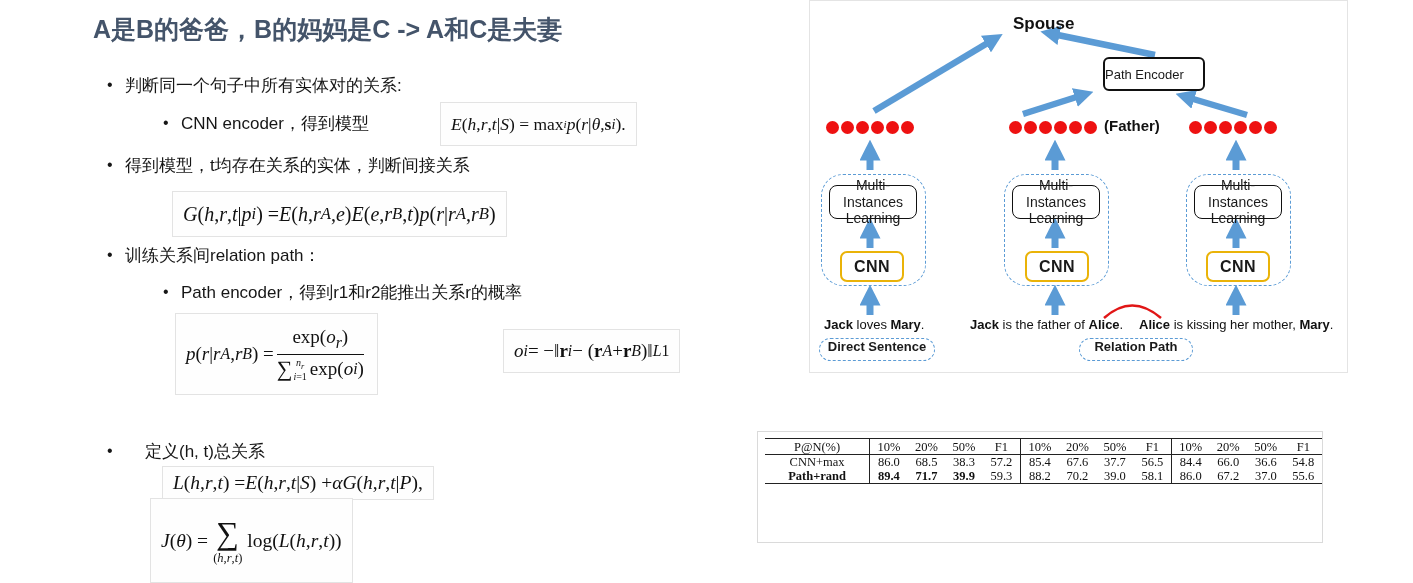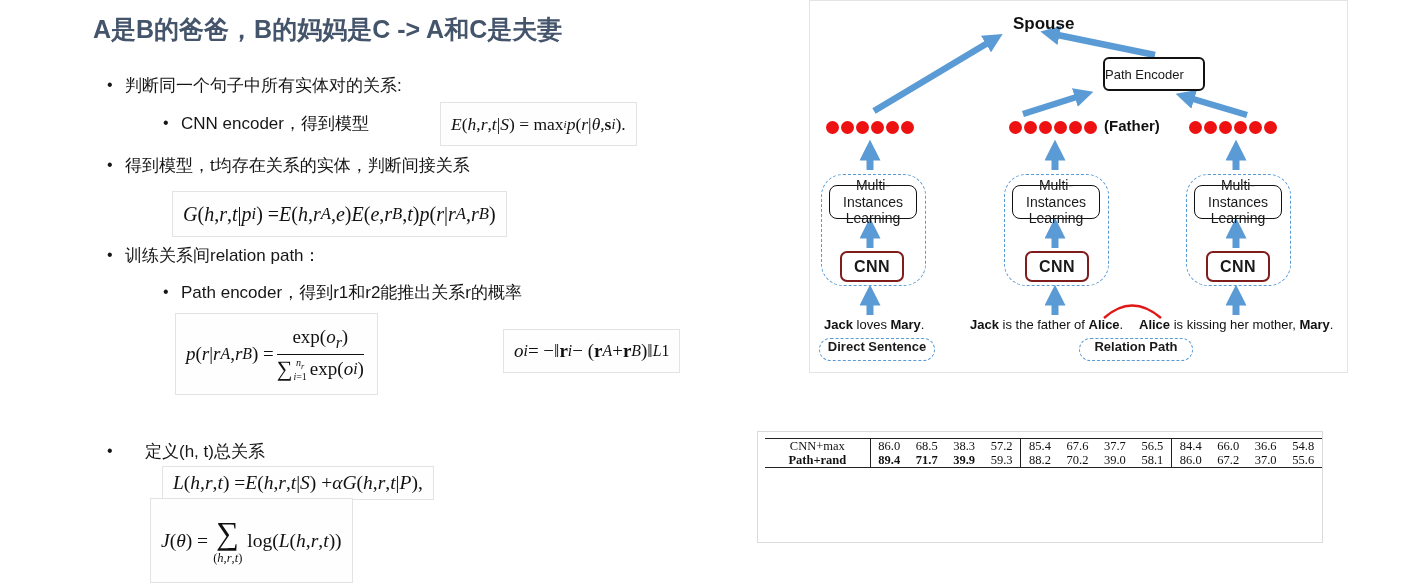--- a/index.html
+++ b/index.html
@@ -33,21 +33,21 @@
   .spouse{font-size:17px;font-weight:bold;}
   .father{font-size:15px;font-weight:bold;}
   .pathenc{position:absolute;border:2px solid #111;border-radius:6px;background:#fff;
     display:flex;align-items:center;justify-content:flex-start;font-size:13px;}
   .dots{position:absolute;display:flex;gap:2px;}
   .dots span{width:13px;height:13px;border-radius:50%;background:#ee1111;}
   .cont{position:absolute;border:1.8px dashed #5b9bd5;border-radius:22px;background:transparent;}
   .mil{position:absolute;border:1.8px solid #111;border-radius:8px;background:#fff;
     display:flex;flex-direction:column;align-items:center;justify-content:center;
     font-size:14px;line-height:1.2;text-align:center;}
-  .cnn{position:absolute;border:2px solid #7f1d1d;border-radius:7px;background:#fff;
+  .cnn{position:absolute;border:2px solid #eab308;border-radius:7px;background:#fff;
     display:flex;align-items:center;justify-content:center;font-size:16px;font-weight:bold;letter-spacing:.5px;}
   .sent{position:absolute;font-size:13px;white-space:nowrap;color:#111;}
   .oval{position:absolute;border:1.6px dashed #5b9bd5;border-radius:12px;background:#fff;
     display:flex;align-items:flex-start;justify-content:center;font-size:13px;font-weight:bold;white-space:nowrap;}
   
   .tablewrap{left:757px;top:431px;width:566px;height:112px;border:1px solid #dadada;background:#fff;box-sizing:border-box;}
   table.res{
     position:absolute;left:7px;top:6px;border-collapse:collapse;
     font-family:"Liberation Serif",serif;font-size:12.5px;color:#111;
     border-top:1.5px solid #222;border-bottom:1.5px solid #222;
@@ -213,20 +213,35 @@
   </div>
 </div>
 
 <div class="abs tablewrap">
   <table class="res">
     <colgroup>
       <col style="width:110px">
       <col span="12" style="width:36px">
     </colgroup>
     <tbody>
+    <tr class="hr2">
+      <td class="lab vr">P@N(%)</td>
+      <td class="n">10%</td>
+      <td class="n">20%</td>
+      <td class="n">50%</td>
+      <td class="n vr">F1</td>
+      <td class="n">10%</td>
+      <td class="n">20%</td>
+      <td class="n">50%</td>
+      <td class="n vr">F1</td>
+      <td class="n">10%</td>
+      <td class="n">20%</td>
+      <td class="n">50%</td>
+      <td class="n">F1</td>
+    </tr>
     <tr>
       <td class="lab vr">CNN+max</td>
       <td class="n">86.0</td>
       <td class="n">68.5</td>
       <td class="n">38.3</td>
       <td class="n vr">57.2</td>
       <td class="n">85.4</td>
       <td class="n">67.6</td>
       <td class="n">37.7</td>
       <td class="n vr">56.5</td>

